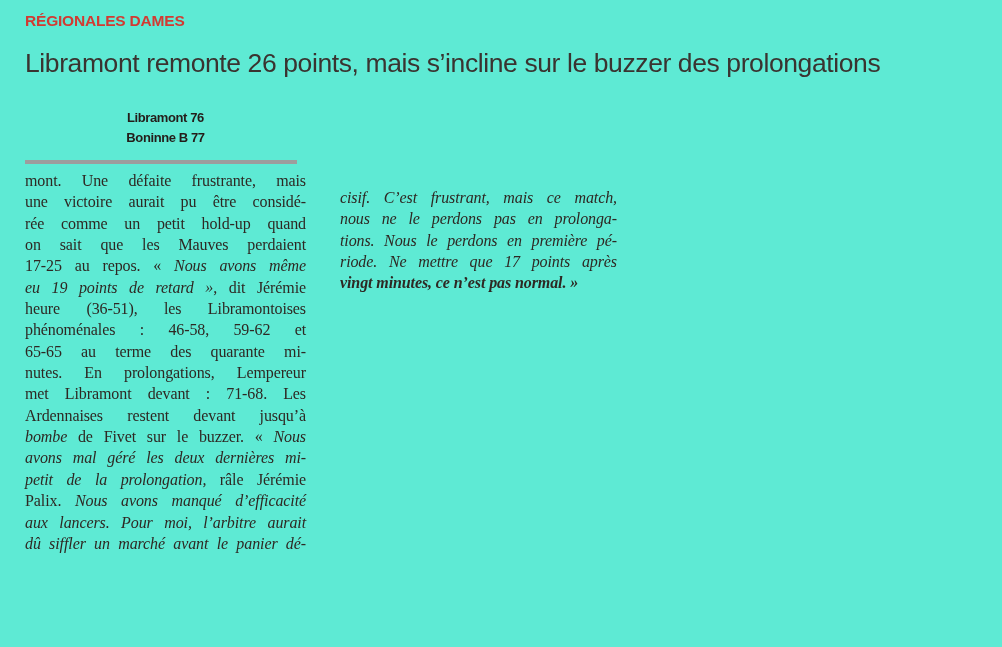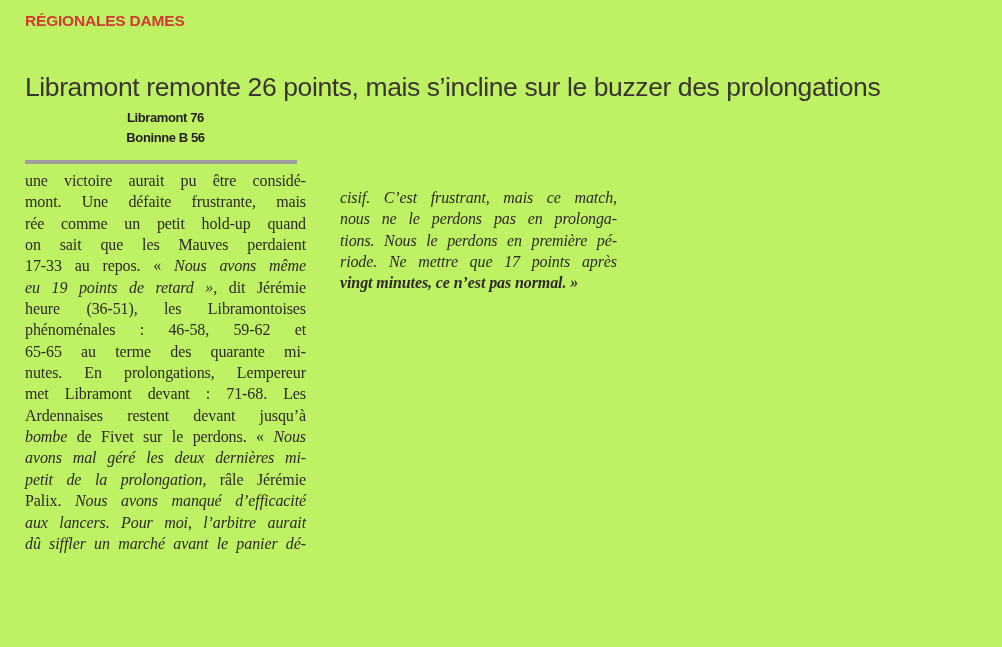--- a/index.html
+++ b/index.html
@@ -1,21 +1,21 @@
 <!DOCTYPE html>
 <html><head>
 <meta charset="utf-8">
 <style>
   * { margin: 0; padding: 0; box-sizing: border-box; }
   html, body { width: 1002px; height: 647px; background: #ffffff; overflow: hidden; }
   .page {
     position: relative;
     width: 1002px;
     height: 647px;
-    background: #bef264;
+    background: #5eead4;
     font-family: "Liberation Serif", serif;
   }
   .kicker {
     position: absolute;
     left: 25px;
     top: 11px;
     font-family: "Liberation Sans", sans-serif;
     font-weight: 700;
     font-size: 15.5px;
     line-height: 20px;
@@ -27,21 +27,20 @@
     left: 25px;
     top: 45px;
     width: 977px;
     font-family: "Liberation Sans", sans-serif;
     font-weight: 500;
     font-size: 26.5px;
     line-height: 36px;
     letter-spacing: -0.4px;
     color: #3a3330;
     white-space: nowrap;
-    margin-top: 24px;
   }
   .scorebox {
     position: absolute;
     left: 25px;
     top: 108px;
     width: 281px;
     text-align: center;
     font-family: "Liberation Sans", sans-serif;
     font-weight: 700;
     font-size: 13px;
@@ -82,39 +81,39 @@
 </head>
 <body>
 
 <div class="page">
   <div class="kicker">RÉGIONALES DAMES</div>
 
   <h1 class="headline">Libramont remonte 26 points, mais s’incline sur le buzzer des prolongations</h1>
 
   <div class="scorebox">
     <div>Libramont 76</div>
-    <div>Boninne B 56</div>
+    <div>Boninne B 77</div>
   </div>
 
   <div class="rule"></div>
 
   <div class="col col-left" id="col-left">
+      <div class="line"><span>mont. Une défaite frustrante, mais</span></div>
       <div class="line"><span>une victoire aurait pu être considé-</span></div>
-      <div class="line"><span>mont. Une défaite frustrante, mais</span></div>
       <div class="line"><span>rée comme un petit hold-up quand</span></div>
       <div class="line"><span>on sait que les Mauves perdaient</span></div>
-      <div class="line"><span>17-33 au repos. « </span><span class="it">Nous avons même</span></div>
+      <div class="line"><span>17-25 au repos. « </span><span class="it">Nous avons même</span></div>
       <div class="line"><span class="it">eu 19 points de retard »</span><span>, dit Jérémie</span></div>
       <div class="line"><span>heure (36-51), les Libramontoises</span></div>
       <div class="line"><span>phénoménales : 46-58, 59-62 et</span></div>
       <div class="line"><span>65-65 au terme des quarante mi-</span></div>
       <div class="line"><span>nutes. En prolongations, Lempereur</span></div>
       <div class="line"><span>met Libramont devant : 71-68. Les</span></div>
       <div class="line"><span>Ardennaises restent devant jusqu’à</span></div>
-      <div class="line"><span class="it">bombe</span><span> de Fivet sur le perdons. « </span><span class="it">Nous</span></div>
+      <div class="line"><span class="it">bombe</span><span> de Fivet sur le buzzer. « </span><span class="it">Nous</span></div>
       <div class="line"><span class="it">avons mal géré les deux dernières mi-</span></div>
       <div class="line"><span class="it">petit de la prolongation,</span><span> râle Jérémie</span></div>
       <div class="line"><span>Palix. </span><span class="it">Nous avons manqué d’efficacité</span></div>
       <div class="line"><span class="it">aux lancers. Pour moi, l’arbitre aurait</span></div>
       <div class="line"><span class="it">dû siffler un marché avant le panier dé-</span></div>
     </div>
 
   <div class="col col-right" id="col-right">
       <div class="line"><span class="it">cisif. C’est frustrant, mais ce match,</span></div>
       <div class="line"><span class="it">nous ne le perdons pas en prolonga-</span></div>

